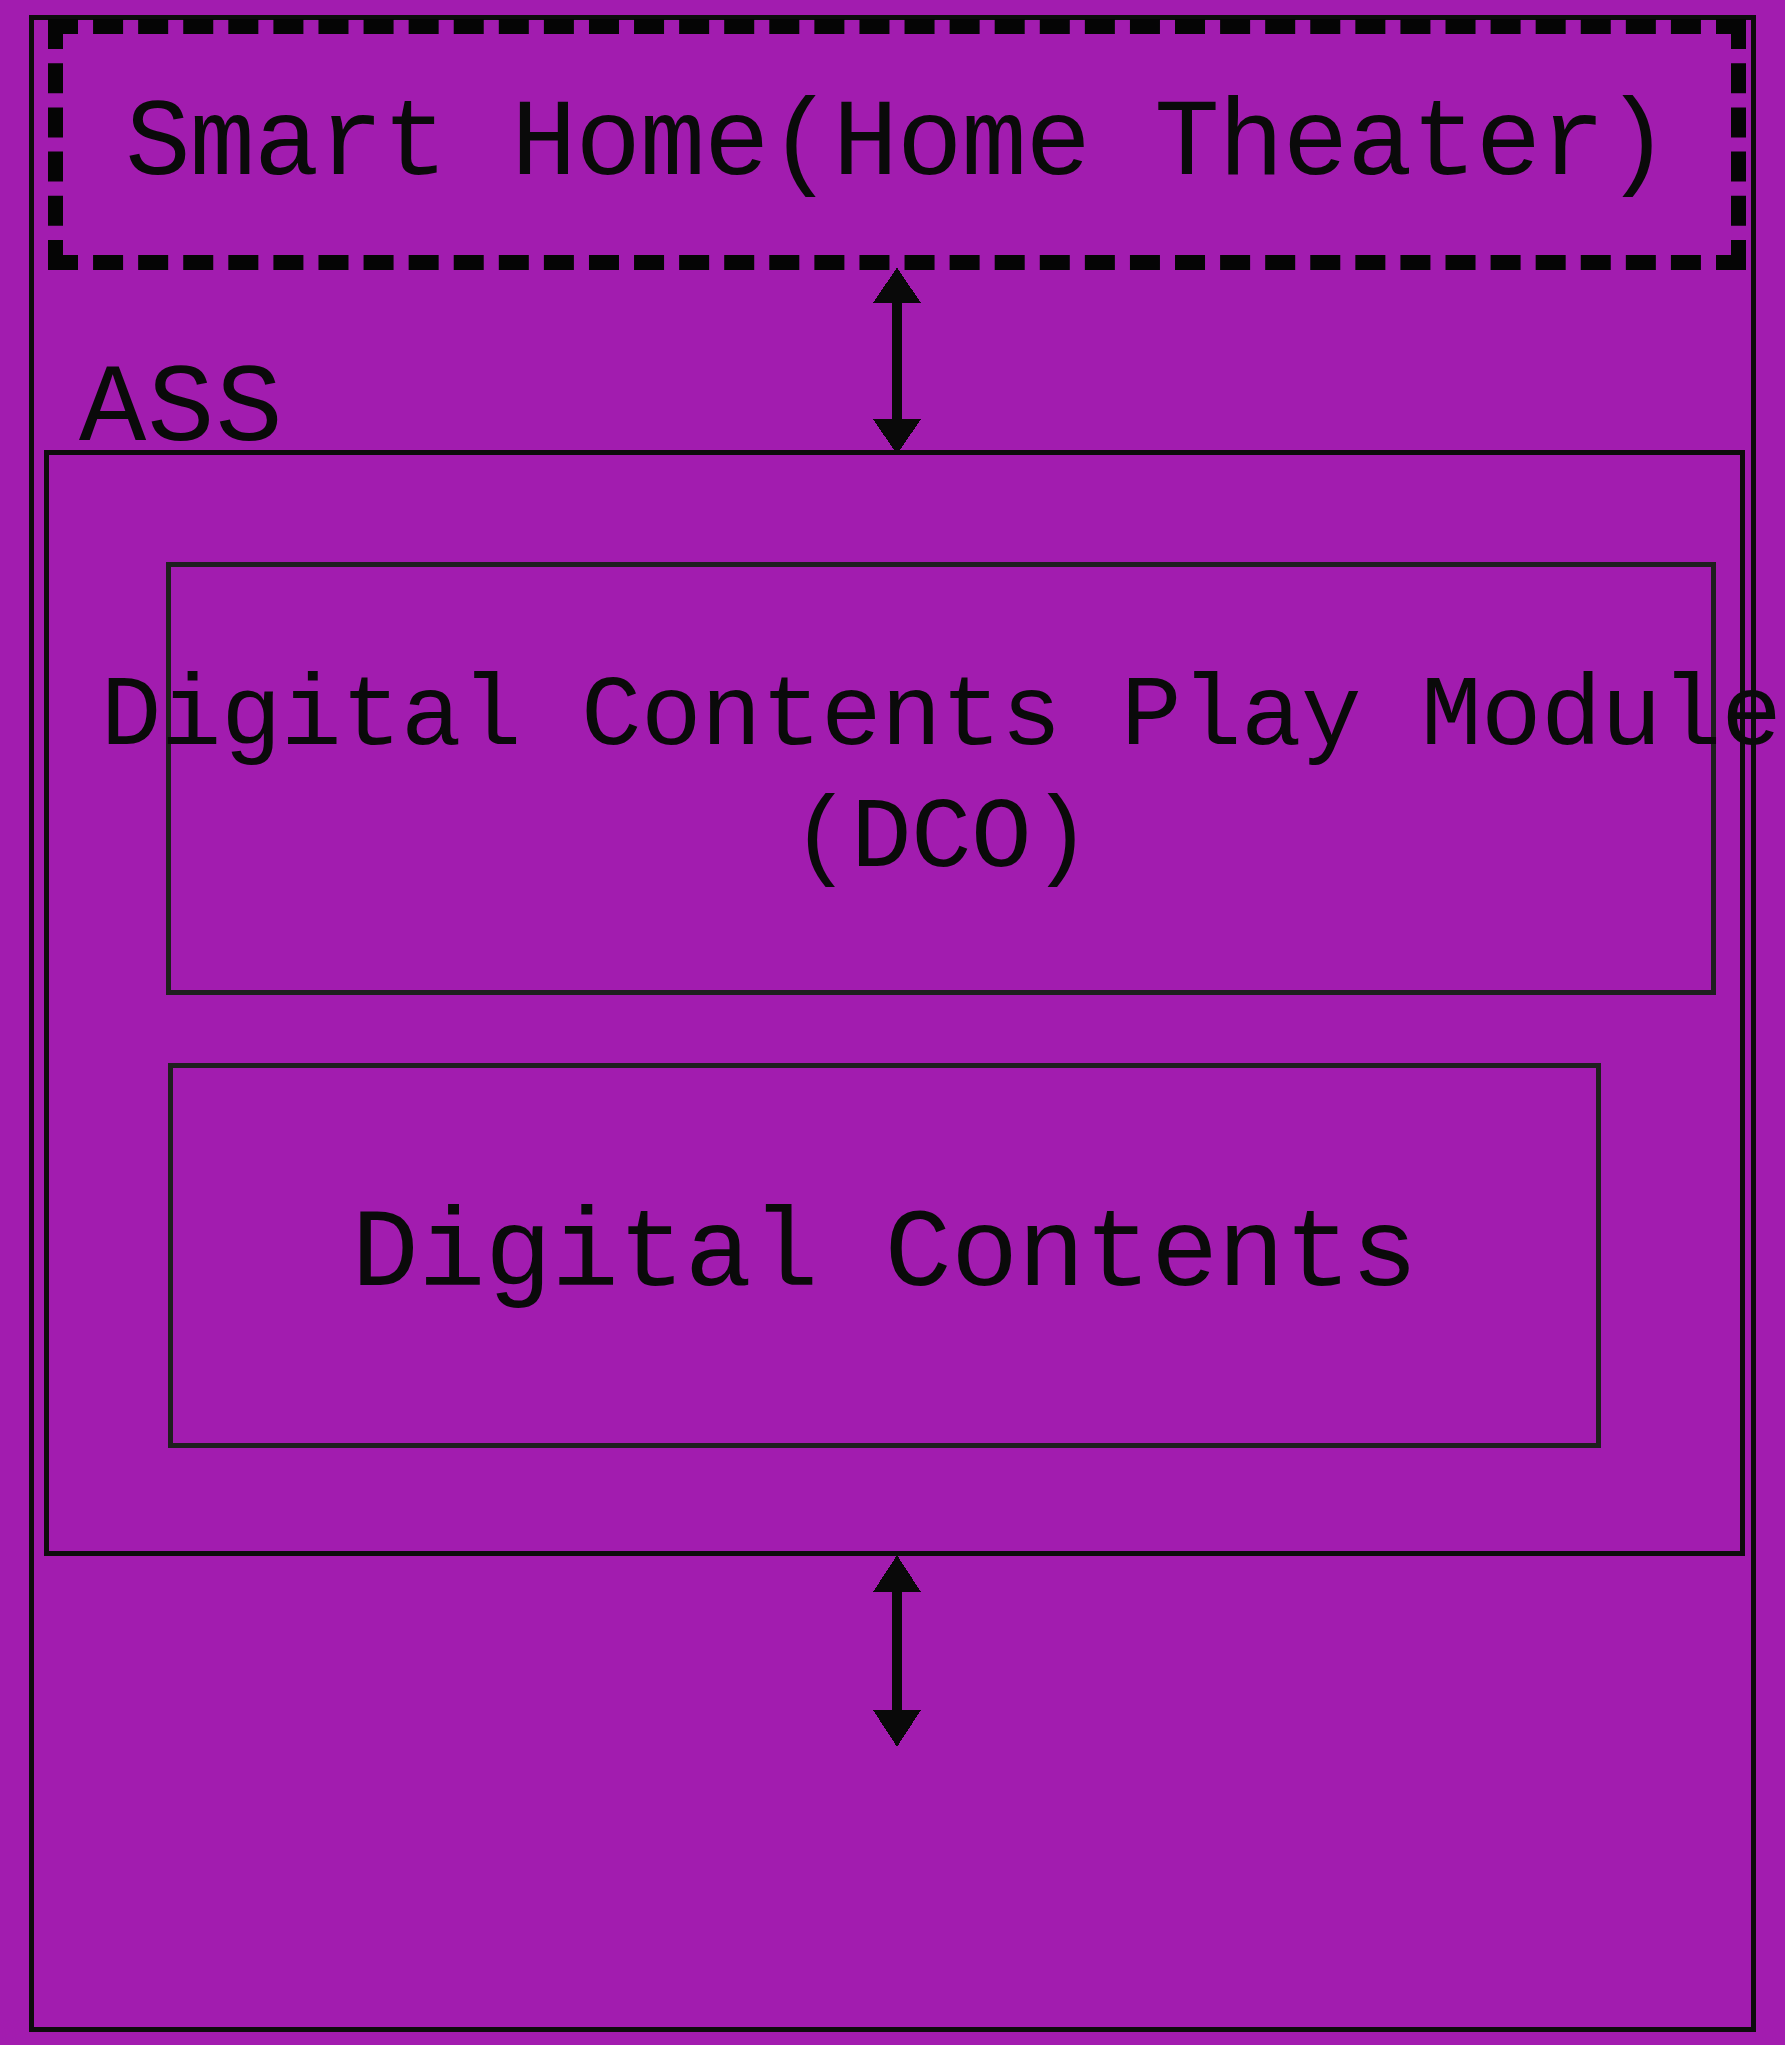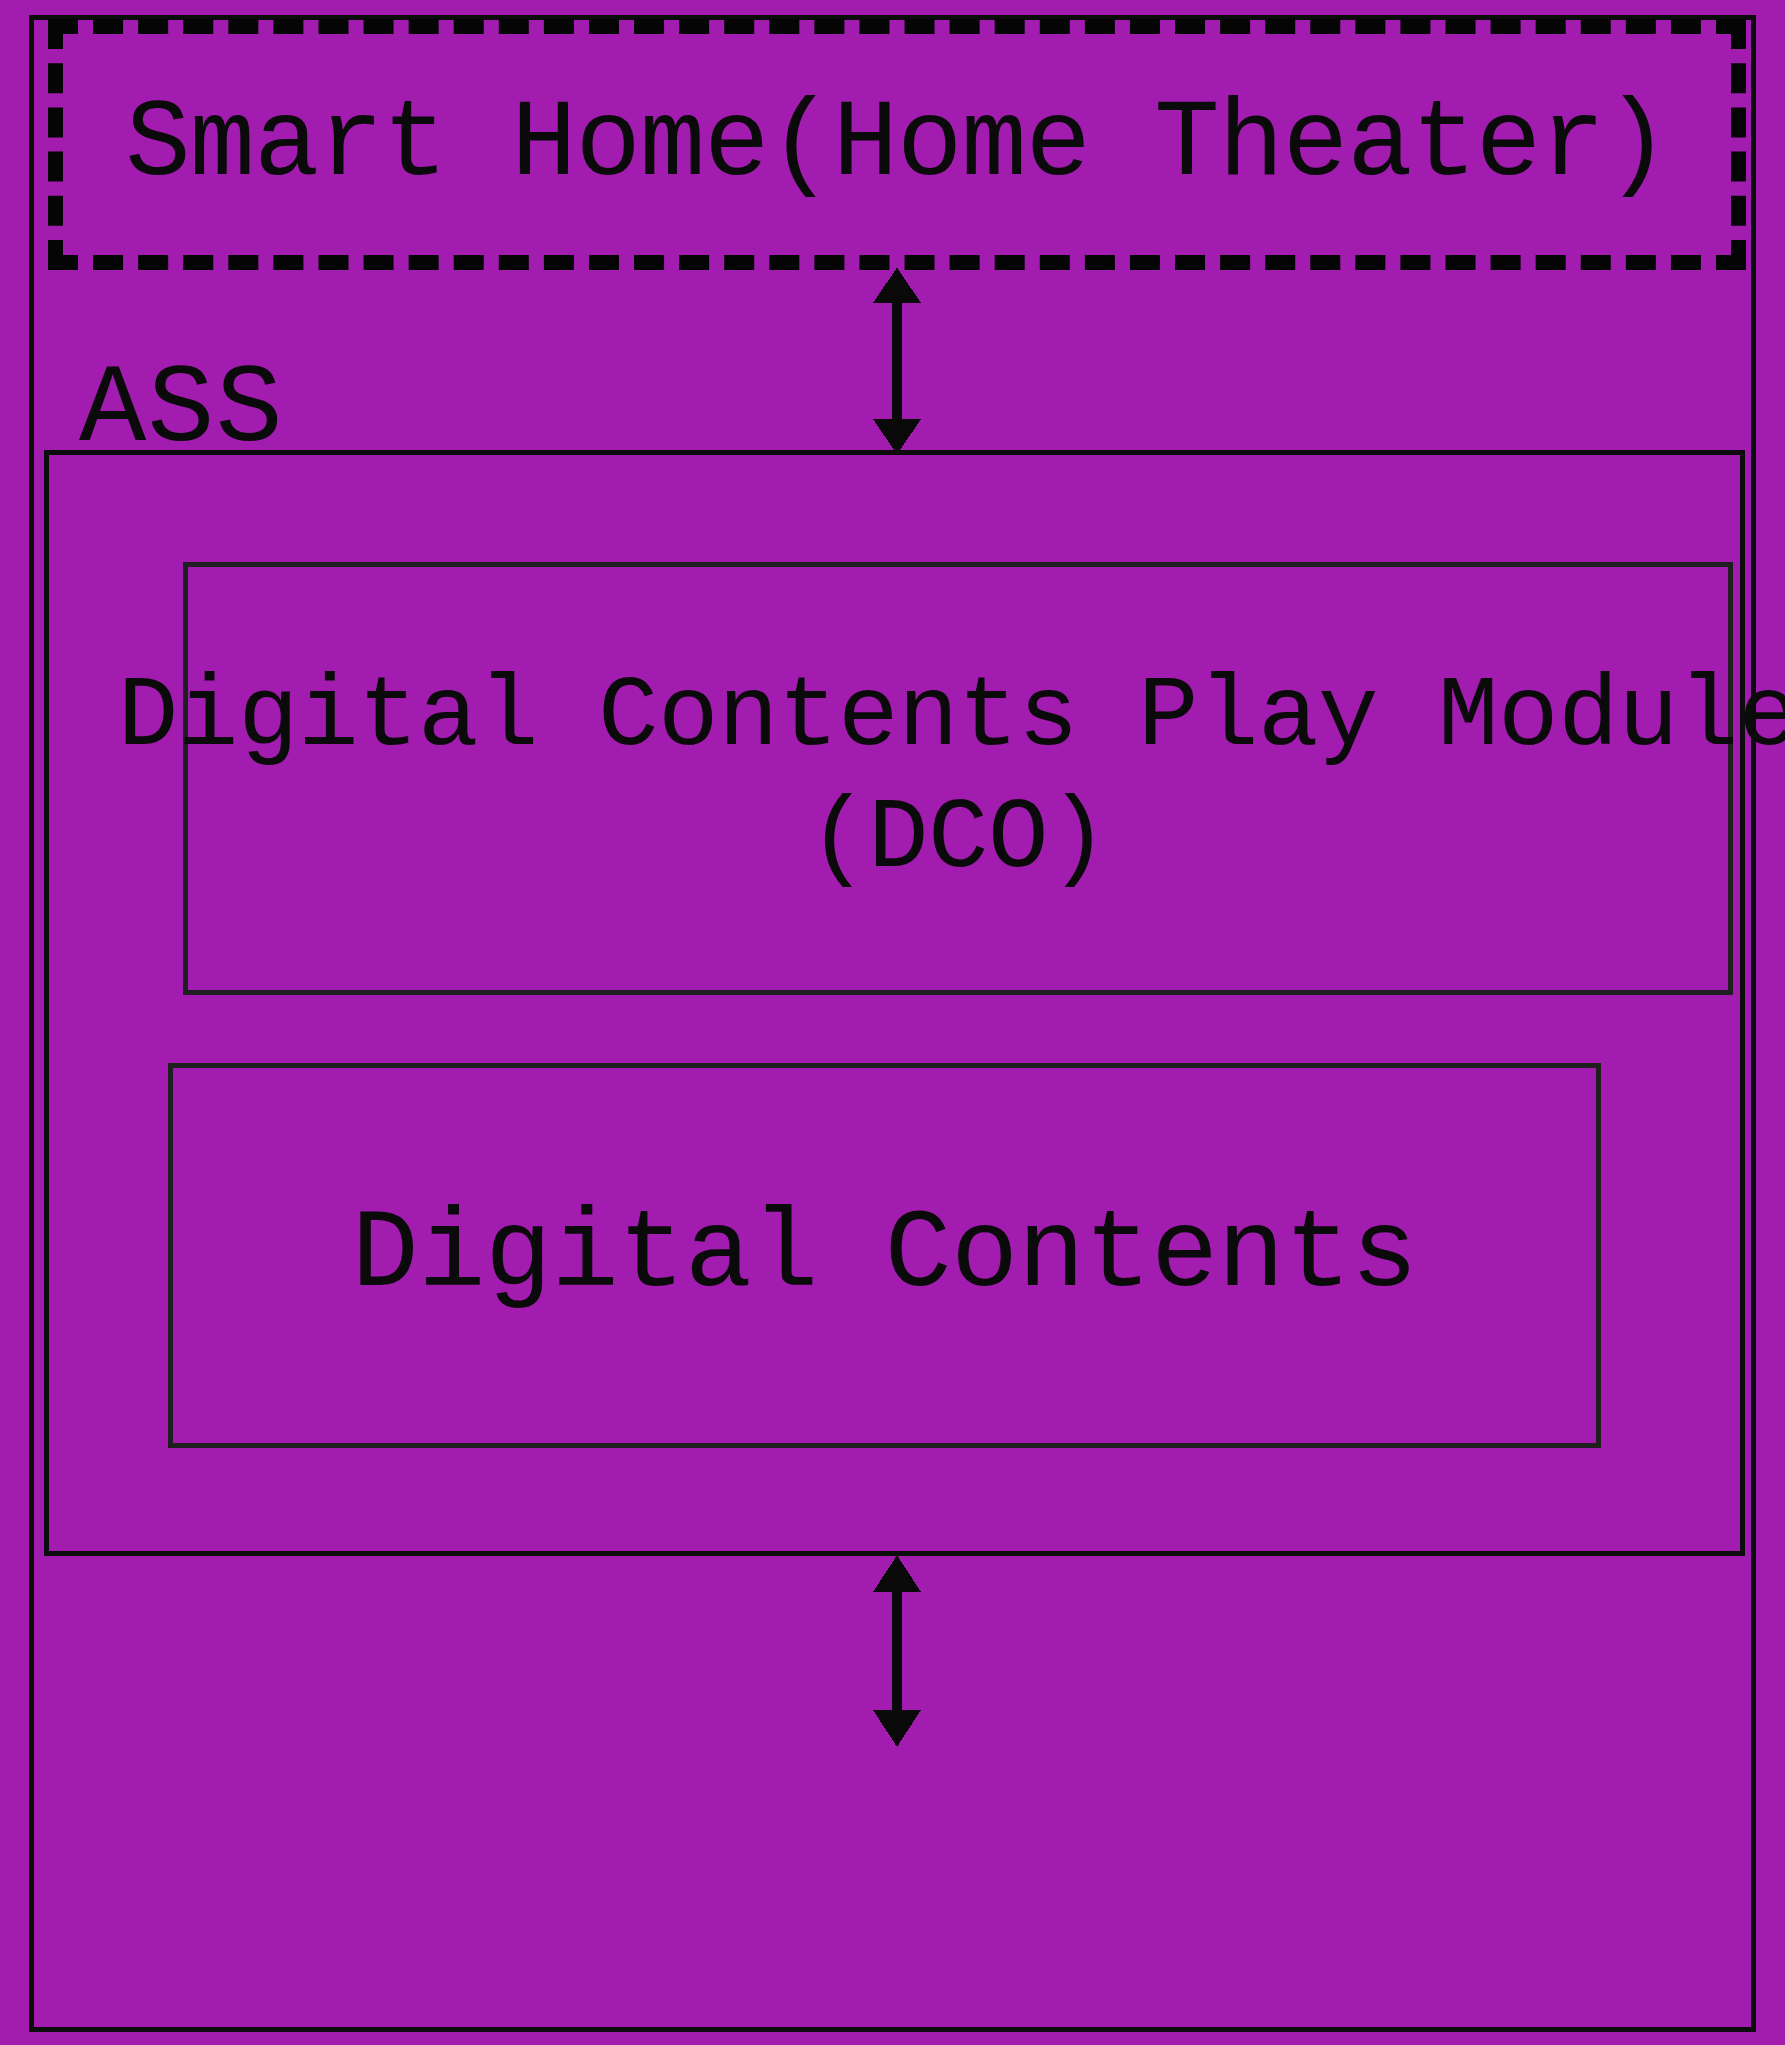--- a/index.html
+++ b/index.html
@@ -51,21 +51,21 @@
   
   .client-modules-box {
     left: 44px; top: 450px;
     width: 1701px; height: 1106px;
     border: 5.6px solid #0c0c0c;
     background: transparent;
   }
 
   
   .dco-box {
-    left: 183px; top: 562px;
+    left: 166px; top: 562px;
     width: 1550px; height: 433px;
     border: 5px solid #1f1f1f;
     display: flex; flex-direction: column;
     align-items: center; justify-content: center;
     text-align: center;
     font-size: 101px;
     font-weight: 300;
     line-height: 1.2;
     letter-spacing: -0.6px;
     white-space: nowrap;

